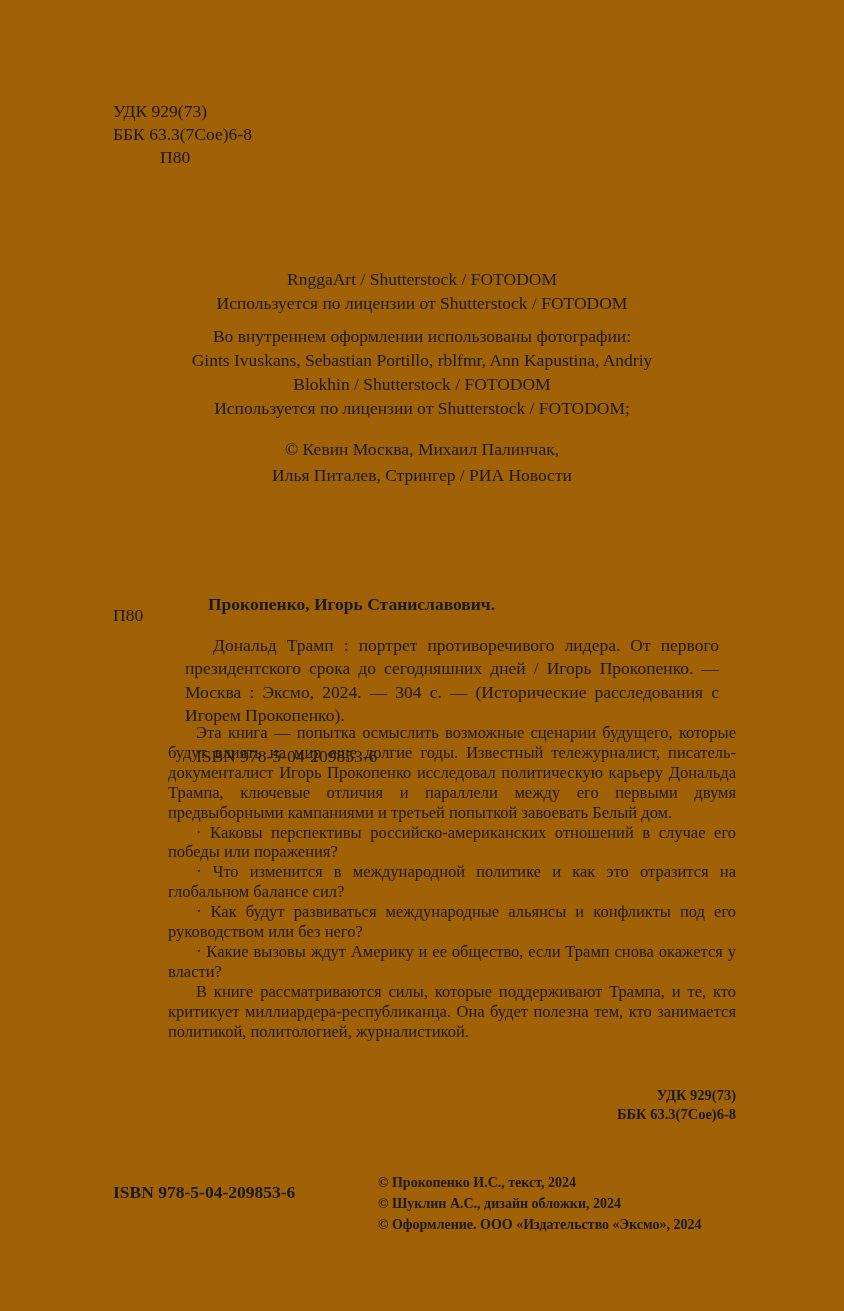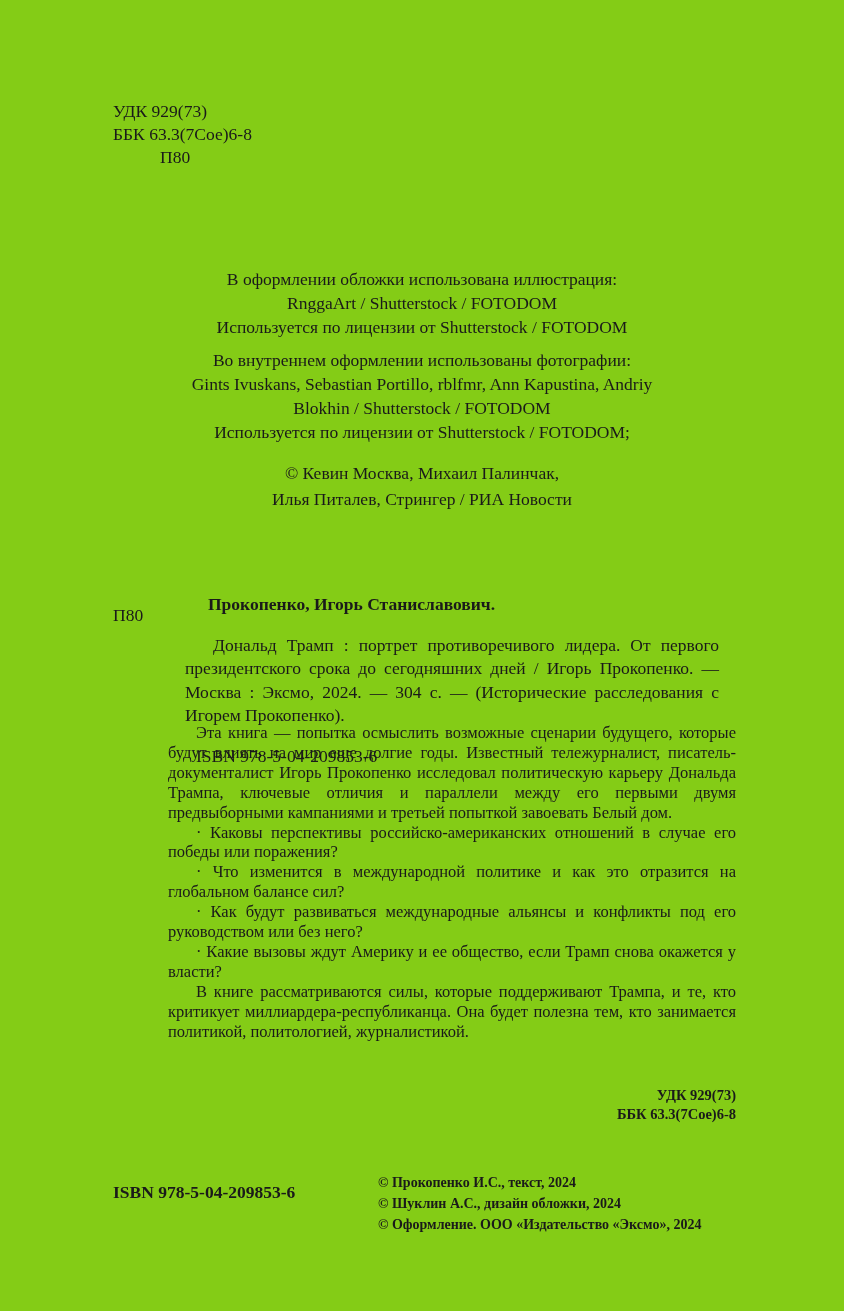--- a/index.html
+++ b/index.html
@@ -1,20 +1,20 @@
 <!DOCTYPE html>
 <html lang="ru"><head>
 <meta charset="utf-8">
 <style>
   html, body { margin: 0; padding: 0; background: #ffffff; }
   .page {
     position: relative;
     width: 844px;
     height: 1311px;
-    background: #84cc16;
+    background: #a16207;
     color: #1a1a1a;
     font-family: "Liberation Serif", "DejaVu Serif", serif;
     overflow: hidden;
   }
 
   
   .top-codes {
     position: absolute;
     left: 113px;
     top: 100px;
@@ -107,21 +107,20 @@
 <div class="page">
 
   <div class="top-codes">
     <div>УДК 929(73)</div>
     <div>ББК 63.3(7Сое)6-8</div>
     <div class="author-sign">П80</div>
   </div>
 
   <div class="credits">
     <div class="credit-block">
-      <div>В оформлении обложки использована иллюстрация:</div>
       <div>RnggaArt / Shutterstock / FOTODOM</div>
       <div>Используется по лицензии от Shutterstock / FOTODOM</div>
     </div>
     <div class="credit-block">
       <div>Во внутреннем оформлении использованы фотографии:</div>
       <div>Gints Ivuskans, Sebastian Portillo, rblfmr, Ann Kapustina, Andriy</div>
       <div>Blokhin / Shutterstock / FOTODOM</div>
       <div>Используется по лицензии от Shutterstock / FOTODOM;</div>
     </div>
     <div class="credit-block photo">

